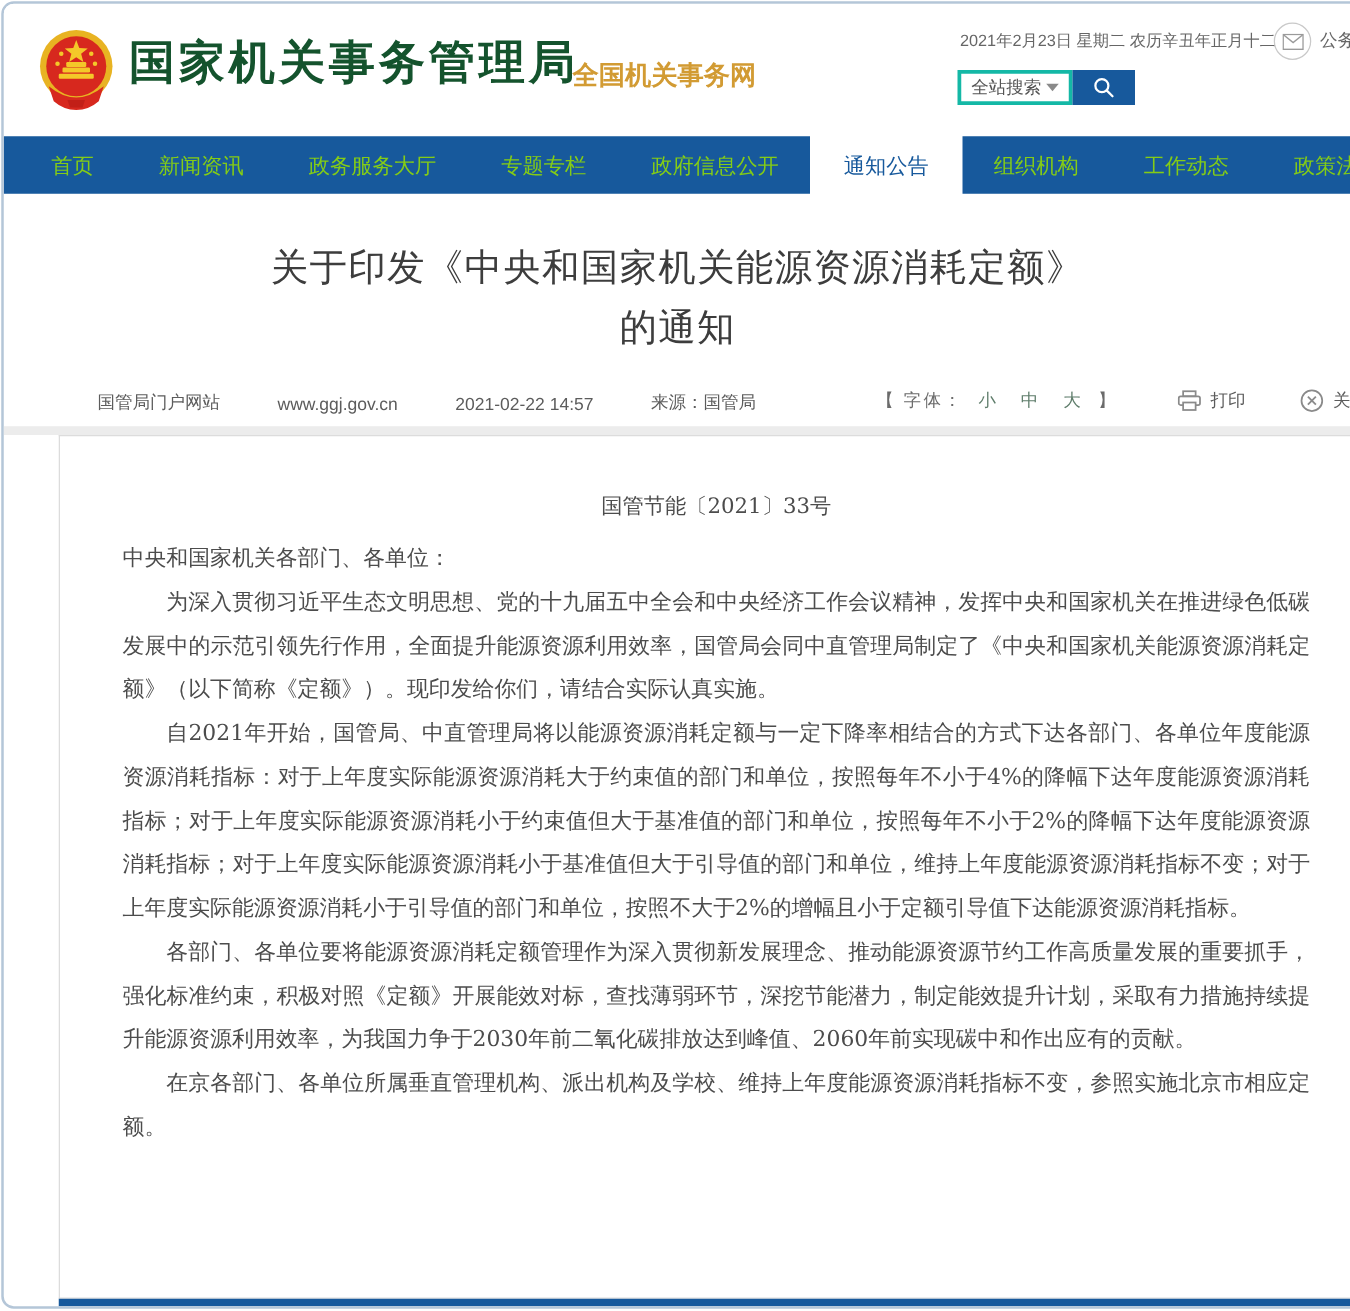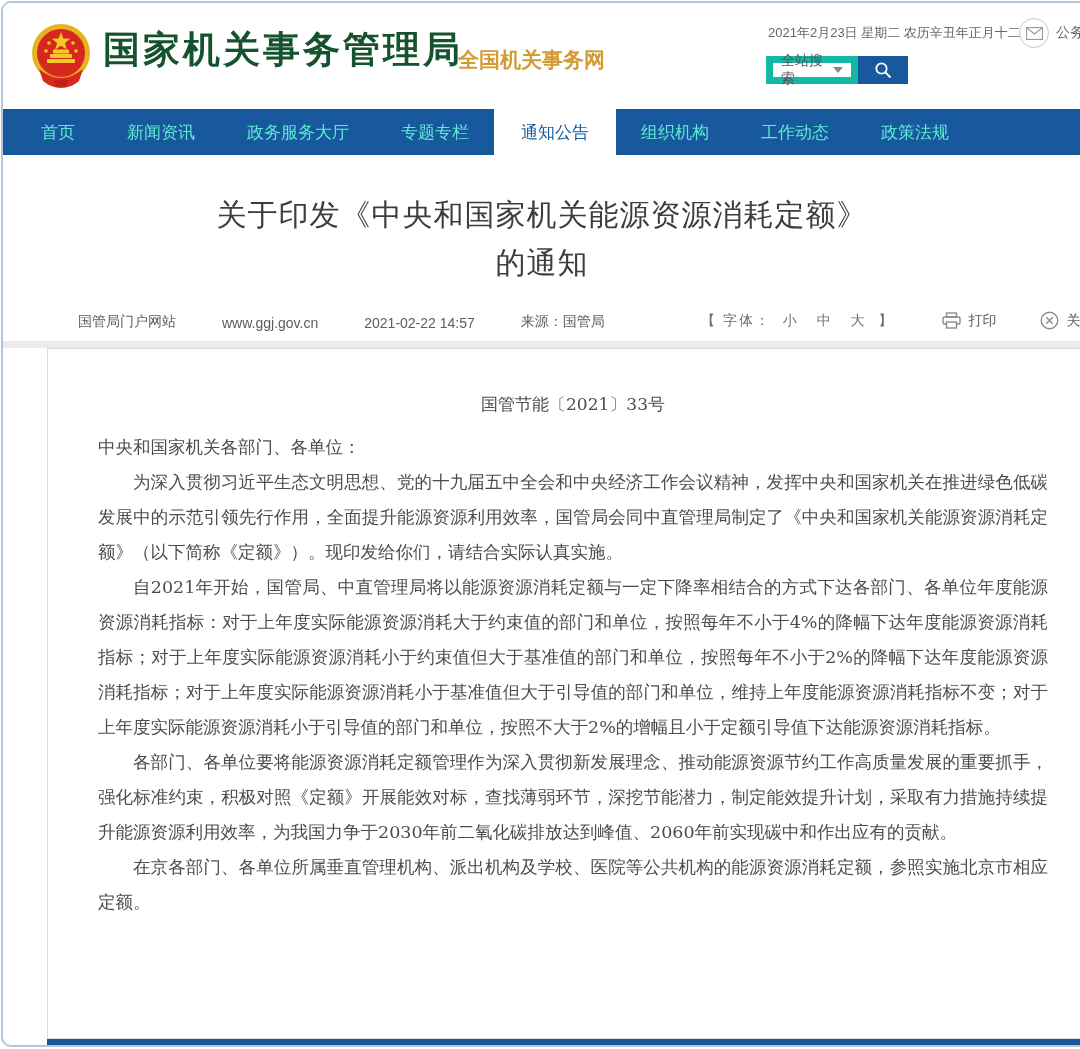--- a/index.html
+++ b/index.html
@@ -17,32 +17,32 @@
   .site-badge { position:absolute; left:455px; top:43px; font-size:21px; font-weight:bold; color:#d29b33; }
   .date-line { position:absolute; left:765px; top:21px; font-size:13px; color:#666; }
   .mail-wrap { position:absolute; left:1016px; top:15px; width:120px; display:flex; align-items:center; }
   .mail-circle { width:30px; height:30px; border:1px solid #c9c9c9; border-radius:50%;
                  display:flex; align-items:center; justify-content:center; }
   .mail-label { font-size:14px; color:#666; margin-left:7px; white-space:nowrap; }
   .search-row { position:absolute; left:763px; top:53px; height:28px; display:flex; }
   .search-input { width:183px; height:28px; border:1px solid #c9c9c9; border-right:none;
                   font-size:13px; color:#555; padding:0 8px; outline:none; }
   .search-input::placeholder { color:#a0a0a0; }
-  .search-scope { width:92px; height:28px; border:7px solid #14b8a6; display:flex; align-items:center;
+  .search-scope { width:92px; height:28px; border:3px solid #14b8a6; display:flex; align-items:center;
                   font-size:14px; color:#555; padding:0 8px; justify-content:space-between; background:#fff; }
   .caret { width:0; height:0; border-left:5px solid transparent; border-right:5px solid transparent;
            border-top:6px solid #8a8a8a; }
   .search-btn { width:50px; height:28px; background:#17599c; border:none; display:flex;
                 align-items:center; justify-content:center; cursor:pointer; }
 
   
   .nav { position:absolute; left:0; top:106px; width:100%; height:46px; background:#17599c;
          display:flex; align-items:center; padding-left:12px; }
   .nav-item { height:46px; display:flex; align-items:center; padding:0 26px; font-size:17px;
-              color:#5eead4; white-space:nowrap; cursor:pointer; }
+              color:#84cc16; white-space:nowrap; cursor:pointer; }
   .nav-item.active { background:#fff; color:#17599c; height:56px; margin-top:0;
                      box-shadow:0 0 0 1px #fff; }
 
   
   .title-wrap { position:absolute; left:0; top:152px; width:1078px; text-align:center; padding-top:36px; }
   .title-line { font-size:30px; color:#3d3d3d; font-weight:500; line-height:48px; letter-spacing:1px; }
 
   
   .meta { position:absolute; left:0; top:300px; width:1078px; height:38px; font-size:14px; color:#5c5c5c; }
   .meta-left { position:absolute; left:75px; top:10px; display:flex; gap:46px; white-space:nowrap;align-items:flex-end; }
@@ -119,20 +119,21 @@
         </span>
       </button>
     </div>
   </div>
 
   <div class="nav">
     <div class="nav-item">首页</div>
     <div class="nav-item">新闻资讯</div>
     <div class="nav-item">政务服务大厅</div>
     <div class="nav-item">专题专栏</div>
+    <div class="nav-item">政府信息公开</div>
     <div class="nav-item active">通知公告</div>
     <div class="nav-item">组织机构</div>
     <div class="nav-item">工作动态</div>
     <div class="nav-item">政策法规</div>
 
   </div>
 
   <div class="title-wrap">
     <div class="title-line">关于印发《中央和国家机关能源资源消耗定额》</div>
     <div class="title-line">的通知</div>
@@ -178,19 +179,19 @@
 
   <div class="gray-band"></div>
 
   <div class="content-box">
     <div class="doc-number">国管节能〔2021〕33号</div>
     <div class="body-text">
       <p>中央和国家机关各部门、各单位：</p>
       <p class="indent">为深入贯彻习近平生态文明思想、党的十九届五中全会和中央经济工作会议精神，发挥中央和国家机关在推进绿色低碳发展中的示范引领先行作用，全面提升能源资源利用效率，国管局会同中直管理局制定了《中央和国家机关能源资源消耗定额》（以下简称《定额》）。现印发给你们，请结合实际认真实施。</p>
       <p class="indent">自2021年开始，国管局、中直管理局将以能源资源消耗定额与一定下降率相结合的方式下达各部门、各单位年度能源资源消耗指标：对于上年度实际能源资源消耗大于约束值的部门和单位，按照每年不小于4%的降幅下达年度能源资源消耗指标；对于上年度实际能源资源消耗小于约束值但大于基准值的部门和单位，按照每年不小于2%的降幅下达年度能源资源消耗指标；对于上年度实际能源资源消耗小于基准值但大于引导值的部门和单位，维持上年度能源资源消耗指标不变；对于上年度实际能源资源消耗小于引导值的部门和单位，按照不大于2%的增幅且小于定额引导值下达能源资源消耗指标。</p>
       <p class="indent">各部门、各单位要将能源资源消耗定额管理作为深入贯彻新发展理念、推动能源资源节约工作高质量发展的重要抓手，强化标准约束，积极对照《定额》开展能效对标，查找薄弱环节，深挖节能潜力，制定能效提升计划，采取有力措施持续提升能源资源利用效率，为我国力争于2030年前二氧化碳排放达到峰值、2060年前实现碳中和作出应有的贡献。</p>
-      <p class="indent">在京各部门、各单位所属垂直管理机构、派出机构及学校、医院等公共机构的能源资源消耗定额，参照实施北京市相应定额。</p>
+      <p class="indent">在京各部门、各单位所属垂直管理机构、派出机构及学校、维持上年度能源资源消耗指标不变，参照实施北京市相应定额。</p>
     </div>
   </div>
 
   <div class="bottom-bar"></div>
 
 </div>
 
 </body></html>

